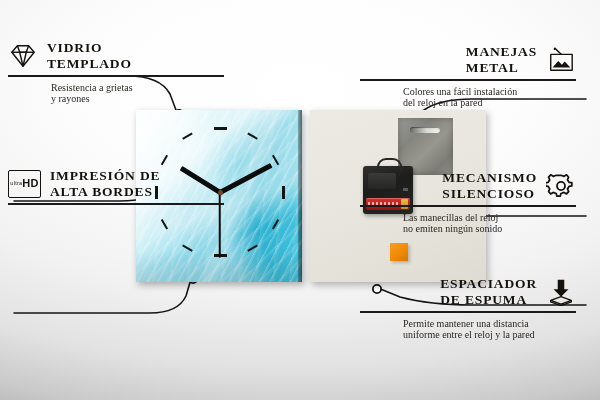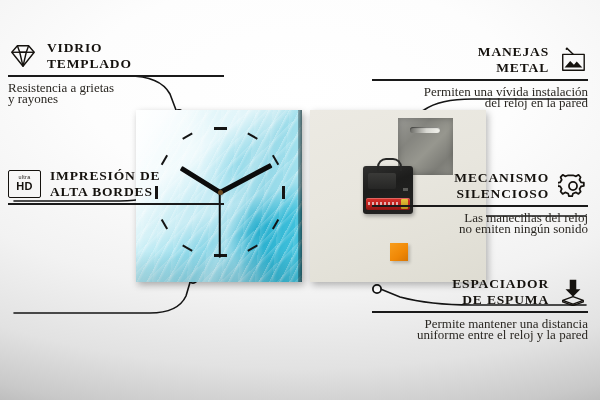--- a/index.html
+++ b/index.html
@@ -84,39 +84,40 @@
   #battery .bcap{position:absolute;right:2px;top:1px;width:7px;height:10px;background:linear-gradient(180deg,#e8c33a,#b8901c);border-radius:1px;}
   #foam-spacer{
     position:absolute;left:80px;top:133px;width:18px;height:18px;
     background:linear-gradient(140deg,#f89d1c 0%,#f08806 60%,#d87604 100%);
     box-shadow:2px 2px 3px rgba(0,0,0,.20);
   }
 
   
   .feat{position:absolute;width:216px;}
   .feat.left{left:8px;text-align:left;}
-  .feat.right{right:12px;text-align:right;}
+  .feat.right{right:24px;text-align:left;}
   .feat .head{display:flex;align-items:center;gap:9px;}
   .feat.right .head{flex-direction:row-reverse;}
   .feat .title{
     font-size:13.5px;line-height:15.5px;letter-spacing:.85px;
     color:#15120e;font-weight:700;white-space:pre-line;
     font-family:"Liberation Serif", serif;
   }
   .feat .rule{height:1.6px;background:#1a1a1a;margin:4px 0 5px 0;}
   .feat .desc{
-    font-size:13px;line-height:11.4px;color:#2a2722;white-space:pre-line;
+    font-size:10px;line-height:11.4px;color:#2a2722;white-space:pre-line;
     font-family:"Liberation Serif", serif;
+    margin-left:43px;
   }
   .ico{width:30px;height:28px;flex:0 0 30px;}
   .ico svg{display:block;width:30px;height:28px;}
 
   .hd-box{
     width:31px;height:26px;border:1.7px solid #15120e;border-radius:2px;flex:0 0 31px;
-    display:flex;flex-direction:column;align-items:center;justify-content:center;line-height:1;
+    display:flex;flex-direction:row;align-items:center;justify-content:center;line-height:1;
   }
   .hd-box .u{font-size:5.4px;letter-spacing:.3px;color:#15120e;font-family:"Liberation Sans",sans-serif;}
   .hd-box .h{font-size:11px;font-weight:700;letter-spacing:.2px;color:#15120e;font-family:"Liberation Sans",sans-serif;margin-top:.5px;}
 </style>
 </head>
 <body>
 
 <div id="stage">
 
   <svg id="wires" viewBox="0 0 600 400">
@@ -221,21 +222,21 @@
           <path d="M16.5,9 L9,2"></path>
               <path d="M9,2 L9,4.2"></path>
           <path d="M7,23 L13,16 L17,20 L20,16.5 L26,23 Z" fill="#15120e" stroke="none"></path>
         </g>
           </svg>
       </span>
       <span class="title">MANEJAS
 METAL</span>
     </div>
     <div class="rule"></div>
-    <div class="desc">Permiten una vívida instalación
+    <div class="desc">Colores una fácil instalación
 del reloj en la pared</div>
   </div>
 
   <div class="feat right" style="top:276px">
     <div class="head">
       <span class="ico">
         <svg viewBox="0 0 32 30">
           <path d="M12.5,2 L19.5,2 L19.5,12 L24,12 L16,20 L8,12 L12.5,12 Z" fill="#15120e"></path>
           <g fill="none" stroke="#15120e" stroke-width="1.5" stroke-linejoin="round">
             <path d="M16,20 L5,24 L16,28 L27,24 Z"></path>

